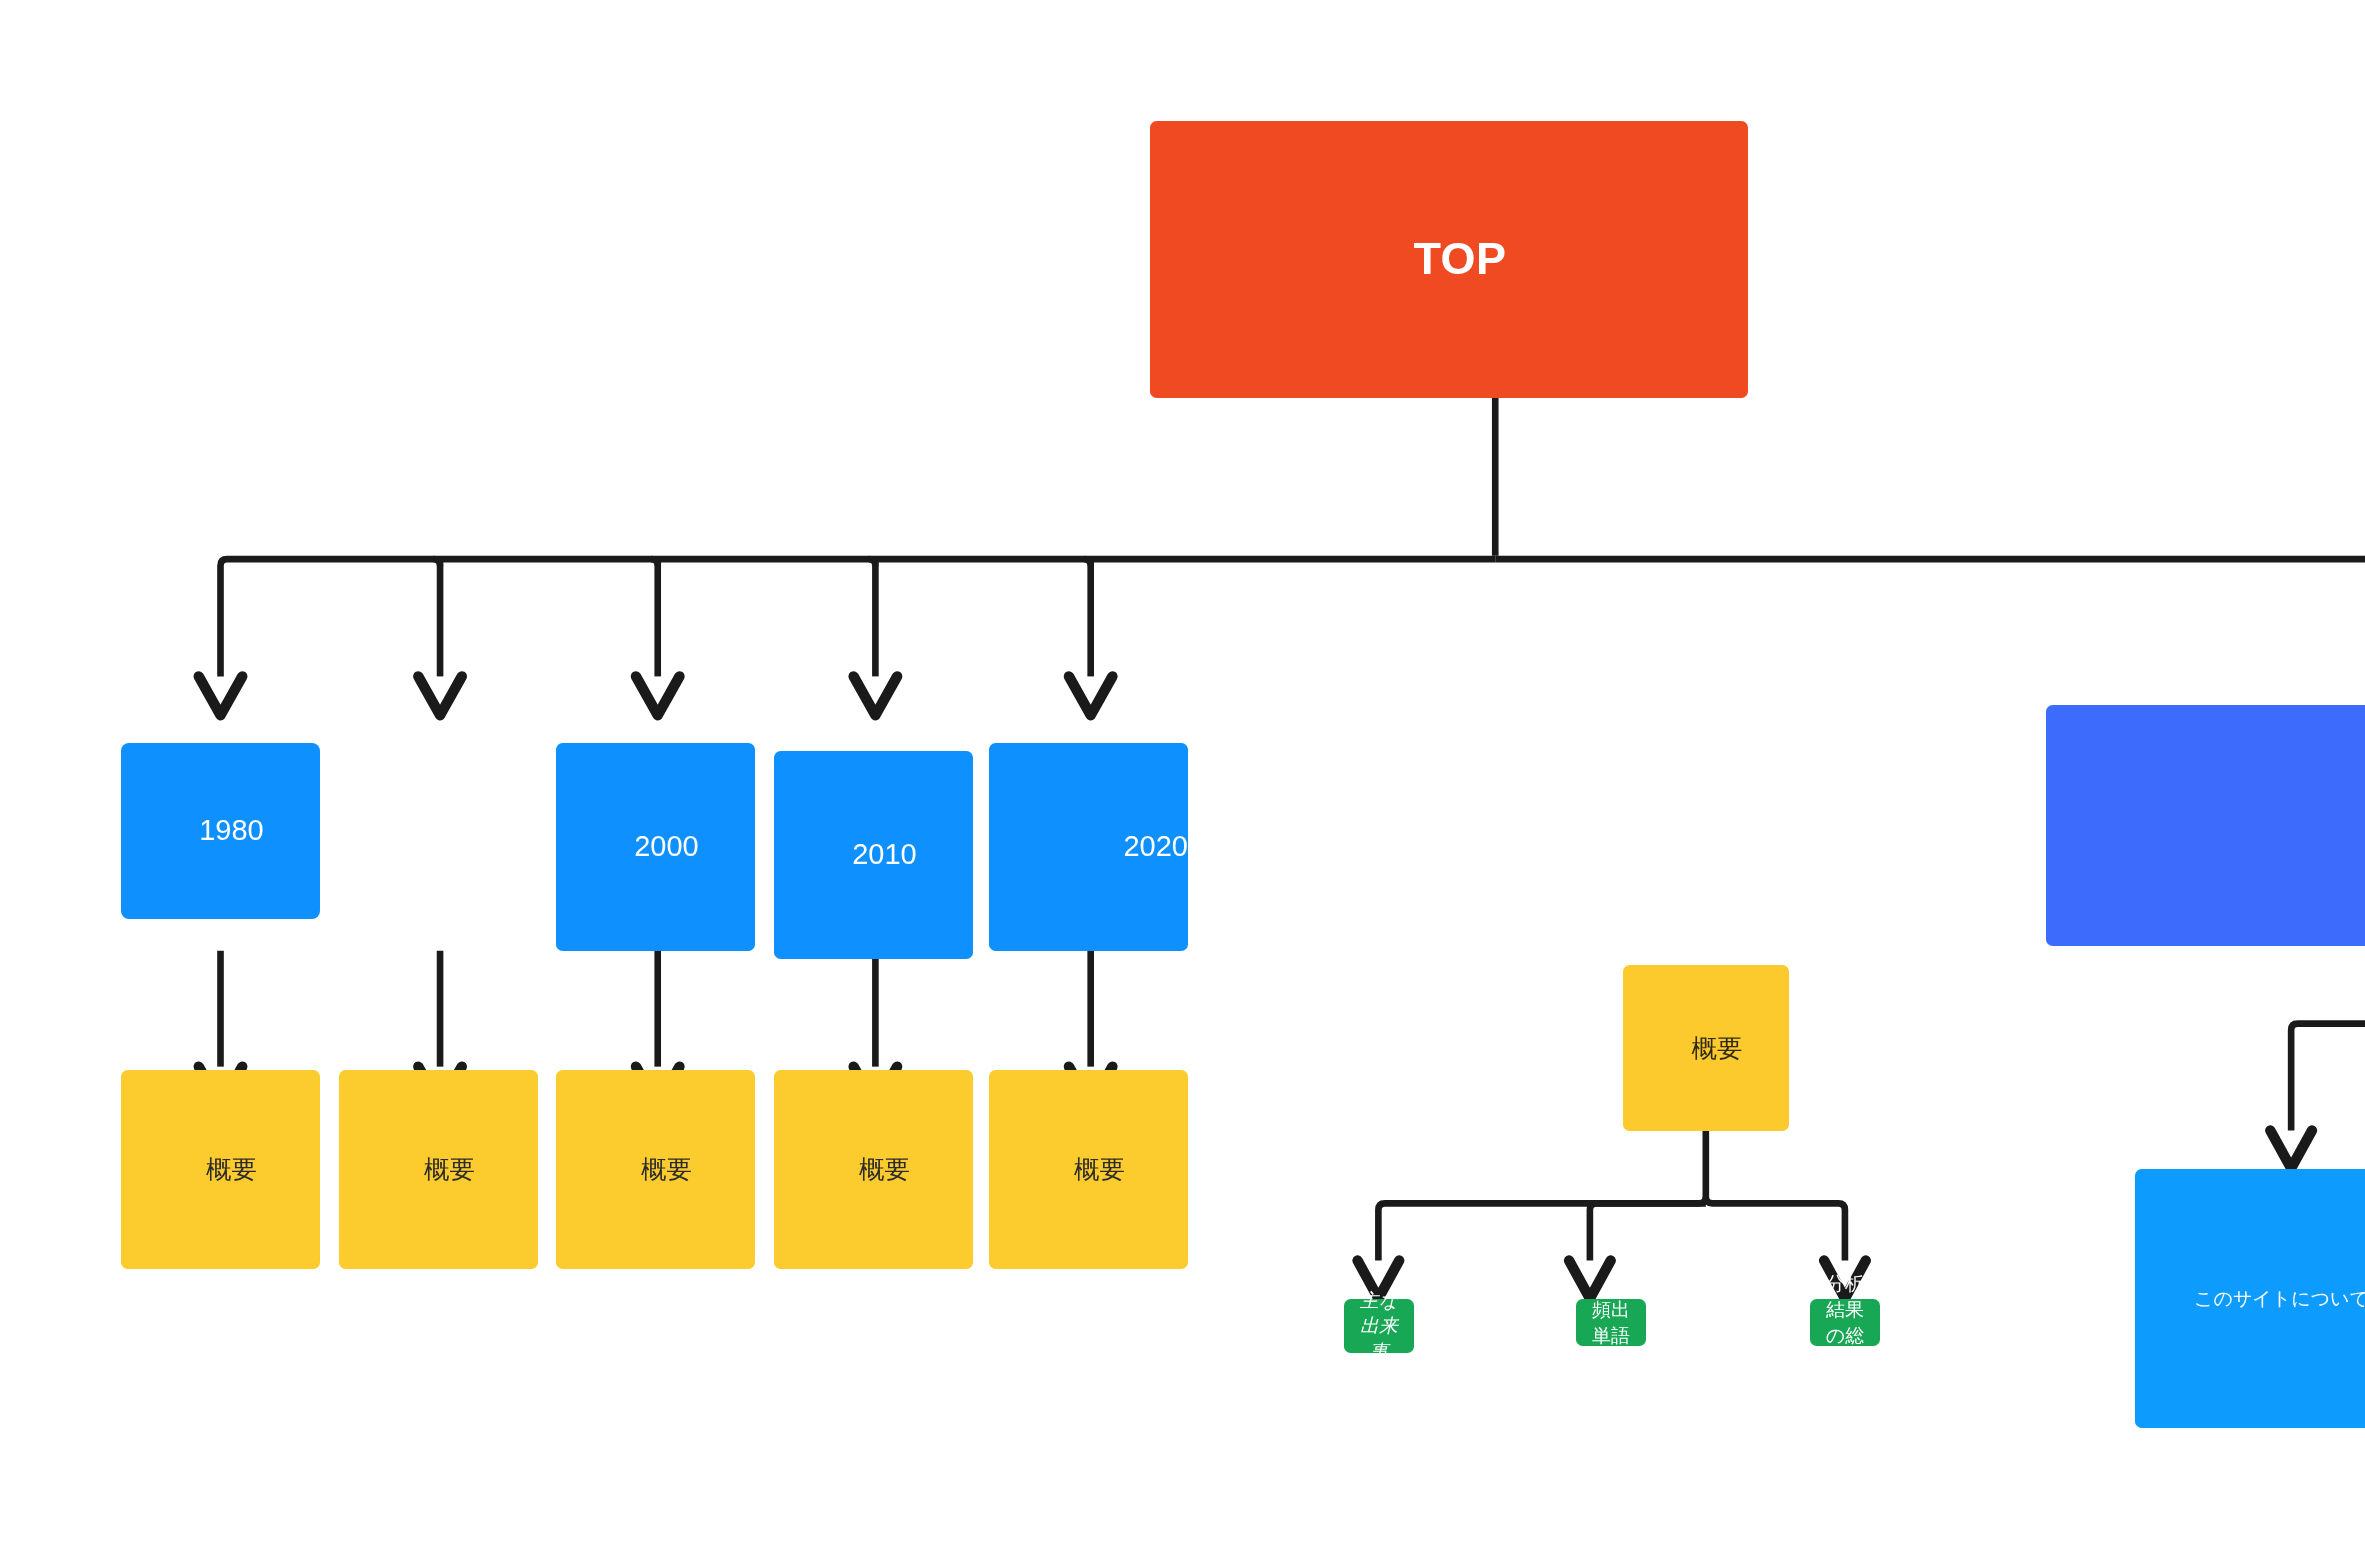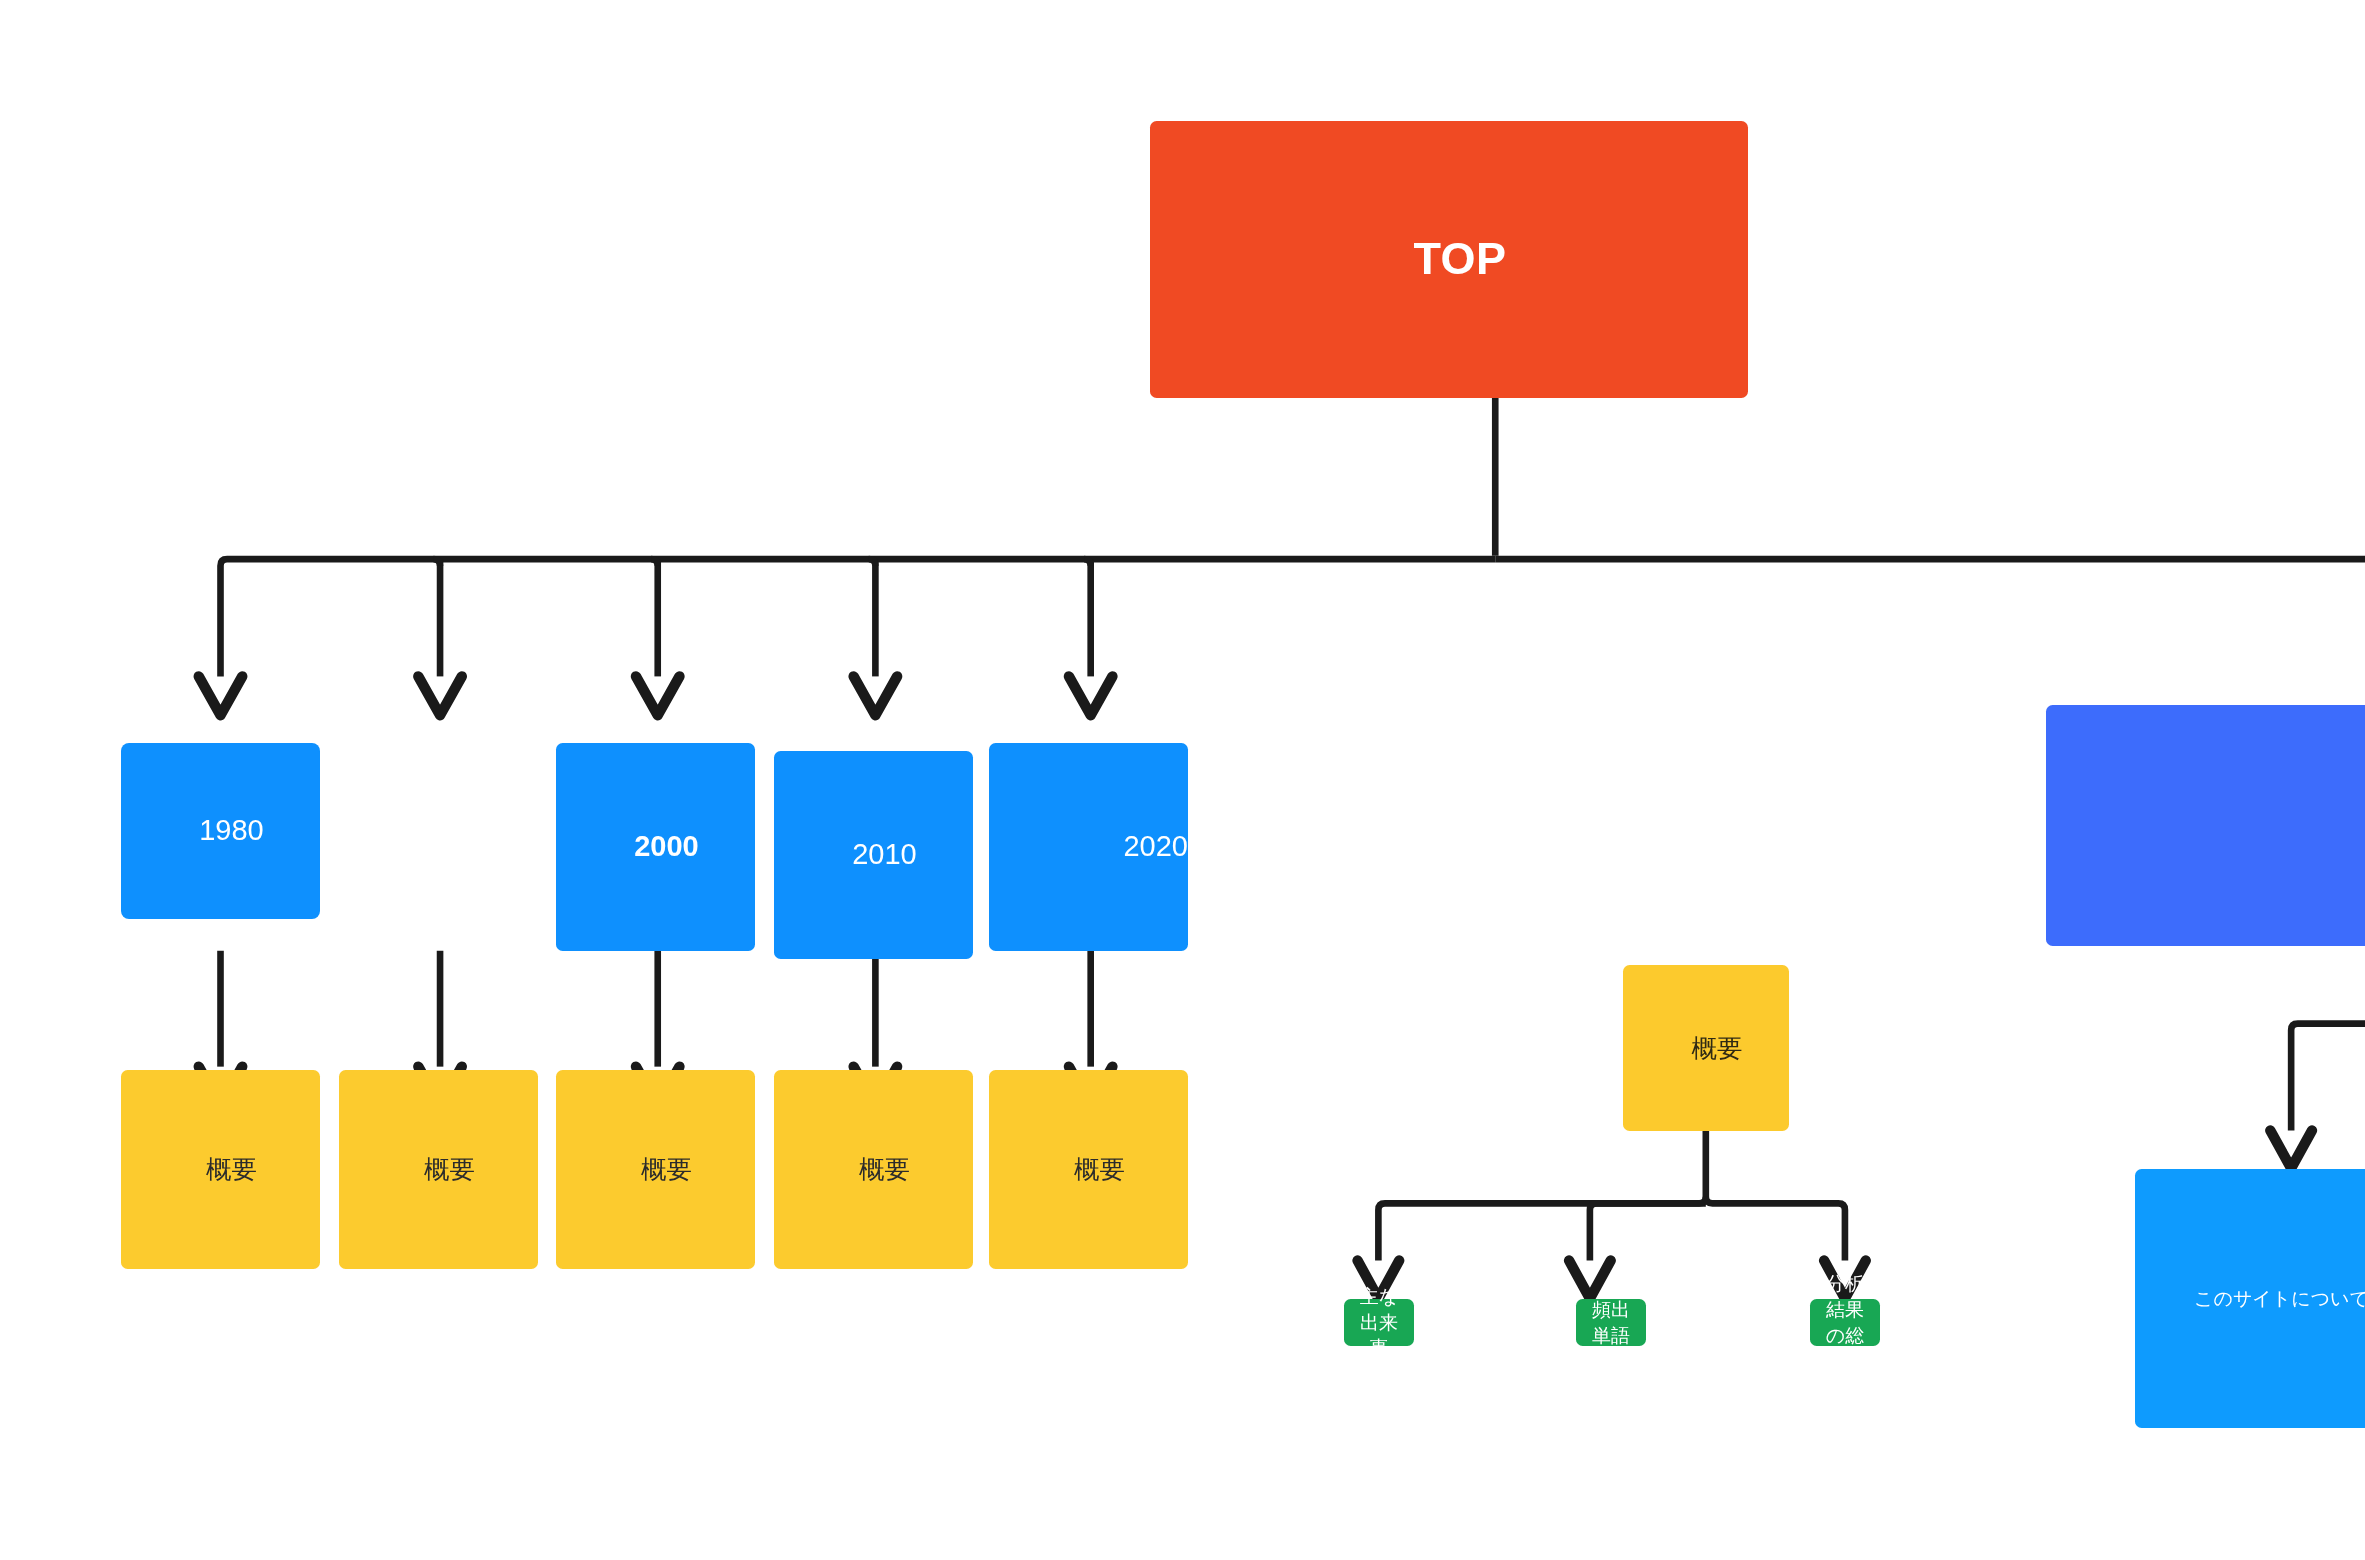--- a/index.html
+++ b/index.html
@@ -146,21 +146,21 @@
     <span>TOP</span>
   </div>
 
   <div class="node node-about" style="left:2046px; top:705px; width:956px; height:241px;">
     
   </div>
 
   <div class="node node-year" style="left:121px; top:743px; width:199px; height:176px;border-radius:8px;">
     <span>1980</span>
   </div>
-  <div class="node node-year" style="left:556px; top:743px; width:199px; height:208px;font-weight:bold;">
+  <div class="node node-year" style="left:556px; top:743px; width:199px; height:208px;">
     <span>2000</span>
   </div>
   <div class="node node-year" style="left:774px; top:743px; width:199px; height:208px;margin-top:8px;">
     <span>2010</span>
   </div>
   <div class="node node-year" style="left:989px; top:743px; width:199px; height:208px;justify-content:flex-end;">
     <span>2020</span>
   </div>
 
   <div class="node node-summary" style="left:121px; top:1070px; width:199px; height:199px;">
@@ -176,21 +176,21 @@
     <span>概要</span>
   </div>
   <div class="node node-summary" style="left:989px; top:1070px; width:199px; height:199px;">
     <span>概要</span>
   </div>
 
   <div class="node node-summary-mid" style="left:1623px; top:965px; width:166px; height:166px;">
     <span>概要</span>
   </div>
 
-  <div class="node node-green" style="left:1344px; top:1299px; width:70px; height:47px;">
+  <div class="node node-green" style="left:1344px; top:1299px; width:70px; height:54px;font-style:italic;">
     <span>主な出来事</span>
   </div>
   <div class="node node-green" style="left:1555px; top:1299px; width:70px; height:47px;margin-left:21px;">
     <span>頻出単語</span>
   </div>
   <div class="node node-green" style="left:1810px; top:1299px; width:70px; height:47px;">
     <span>分析結果の総括</span>
   </div>
 
   <div class="node node-aboutchild" style="left:2135px; top:1169px; width:293px; height:259px;">

